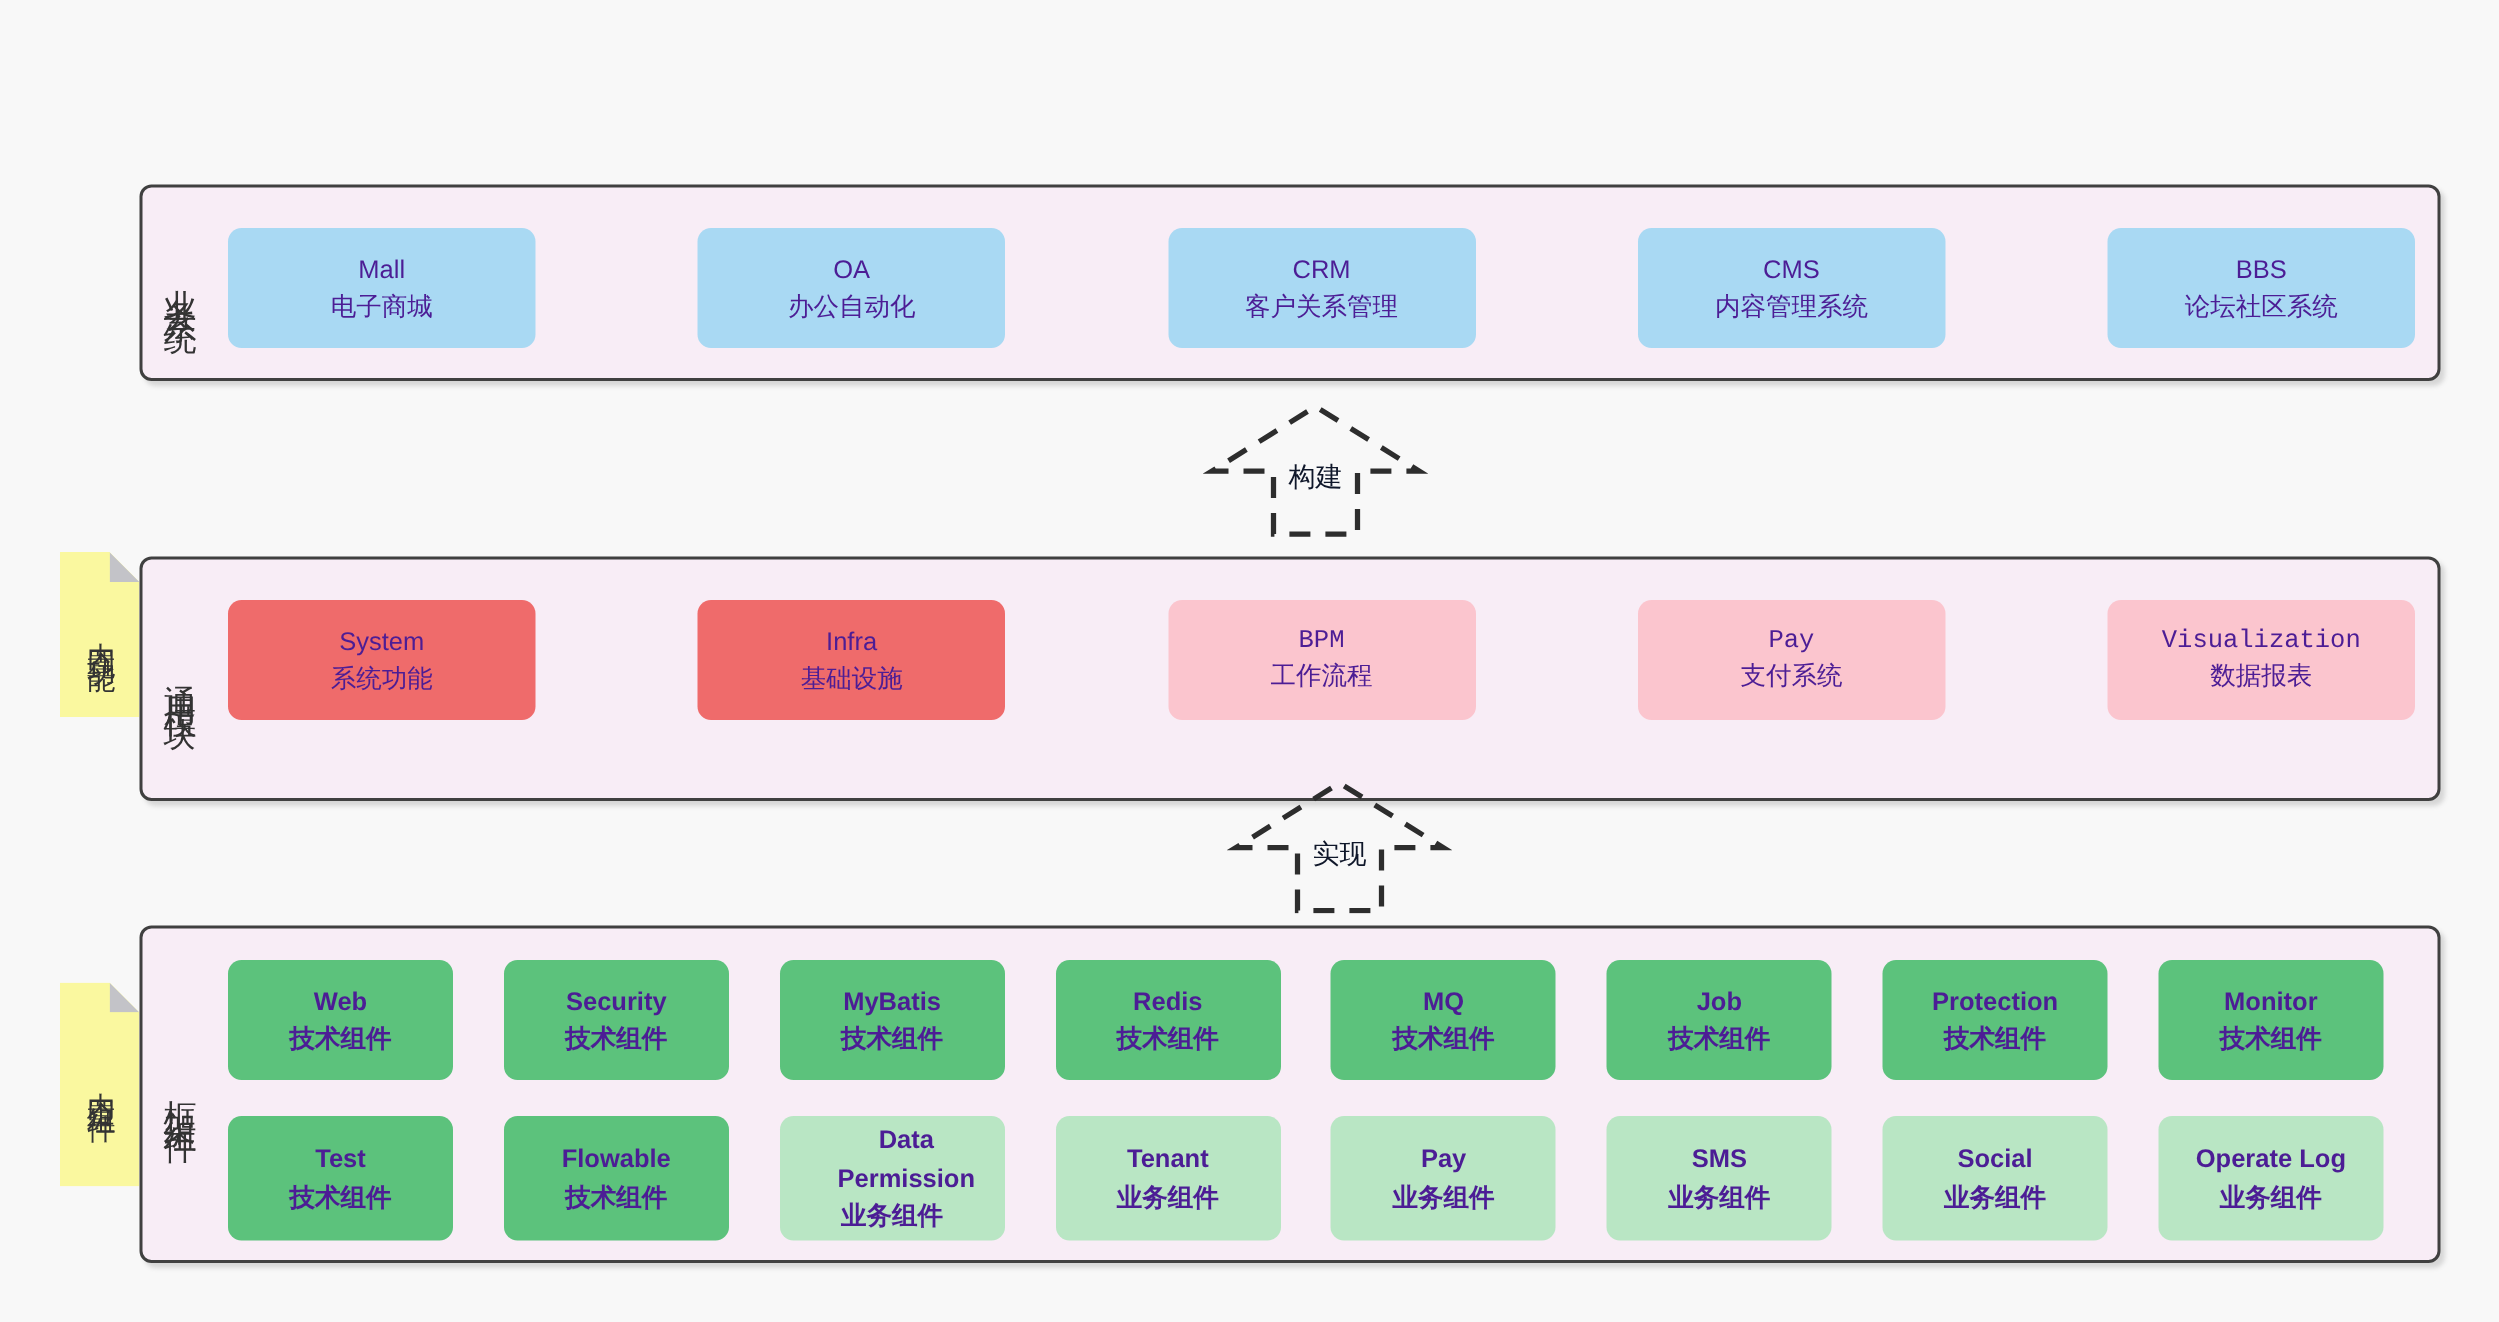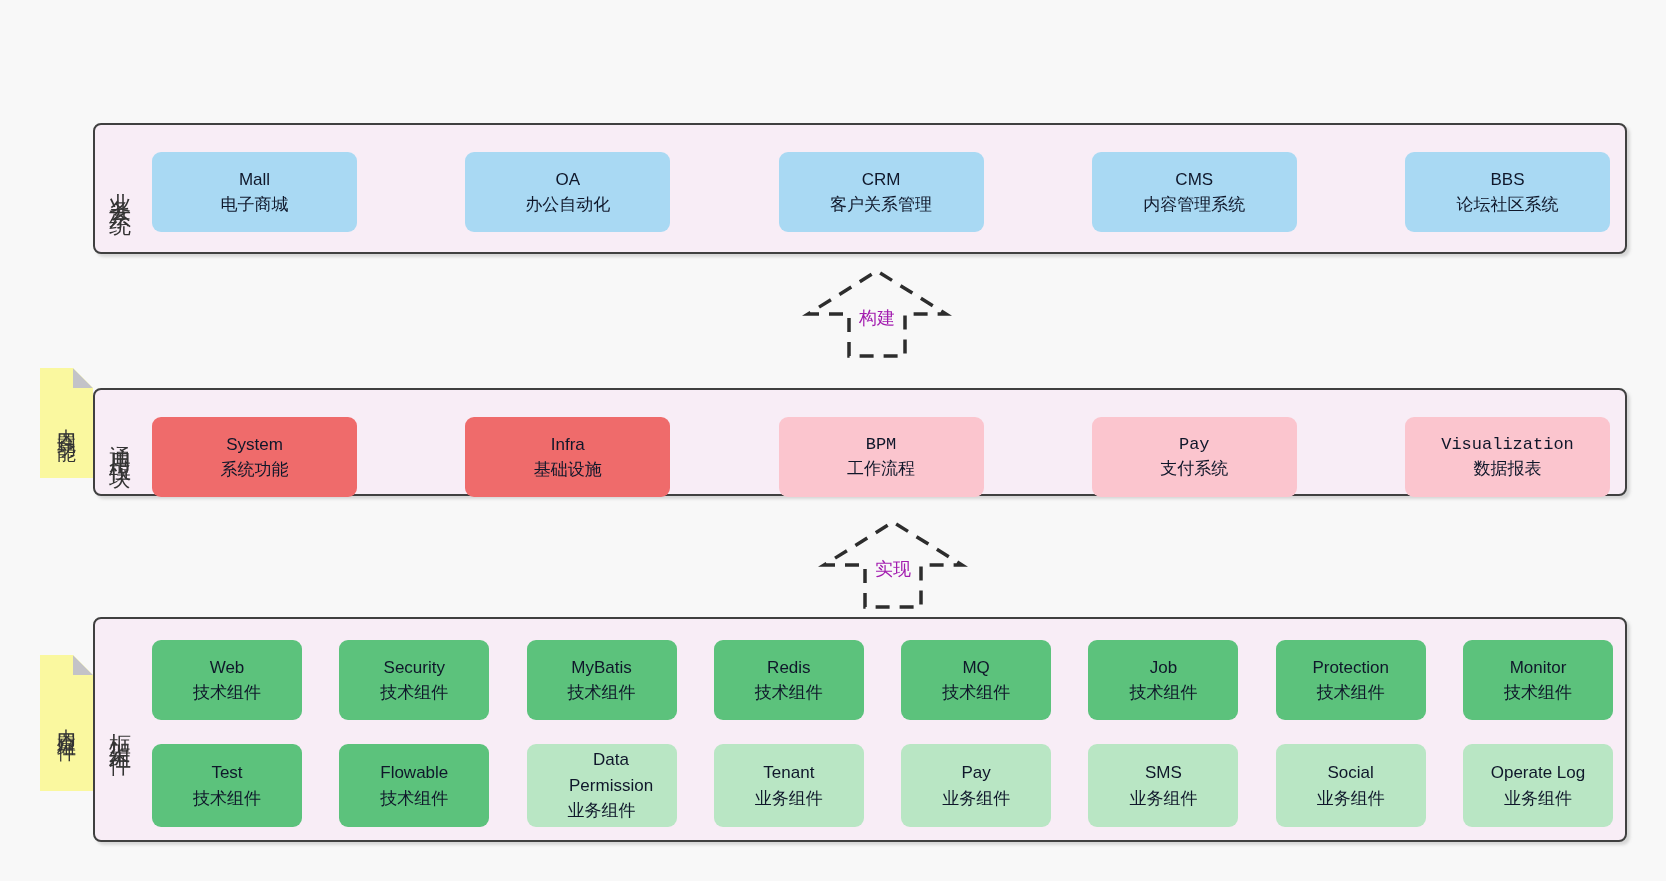--- a/index.html
+++ b/index.html
@@ -8,37 +8,37 @@
     background:#f8f8f8;color:#333;
     font-family:"Liberation Sans","DejaVu Sans",sans-serif;
   }
   
   .layer{
     position:absolute;left:93px;width:1534px;box-sizing:border-box;
     background:#f8edf6;border:2px solid #404040;border-radius:8px;
     box-shadow:3px 3px 3px rgba(120,120,120,0.25);
   }
   #layer-business{top:123px;height:131px;}
-  #layer-modules{top:388px;height:108px;}
+  #layer-modules{top:371px;height:163px;}
   #layer-framework{top:617px;height:225px;}
   .layer-label{
     position:absolute;left:10px;top:50%;transform:translateY(-50%);
     writing-mode:vertical-rl;text-orientation:upright;
     font-size:22px;letter-spacing:7px;color:#333;white-space:nowrap;
   }
   
   .row{position:absolute;display:flex;justify-content:space-between;}
   .row.six{left:57px;right:15px;top:27px;}
-  .row.eight{left:57px;right:12px;}
+  .row.eight{left:57px;right:36px;font-weight:bold;}
   #fw-row1{top:21px;}
   #fw-row2{top:125px;align-items:flex-end;}
   .box{
     box-sizing:border-box;border-radius:9px;
     display:flex;flex-direction:column;align-items:center;justify-content:center;
-    text-align:center;font-size:17px;line-height:1.5;color:#0f172a;
+    text-align:center;font-size:17px;line-height:1.5;color:#4c1d95;
   }
   .box.wide{width:205px;height:80px;}
   .box.narrow{width:150px;height:80px;}
   #fw-row2 .box.narrow{height:83px;}
   .blue{background:#a9d9f3;}
   .red{background:#ef6b6b;}
   .pink{background:#fbc5ce;font-family:Liberation Mono, monospace;}
   .green{background:#5cc27c;}
   .lightgreen{background:#b9e6c4;}
   .wrap2{max-width:100px;margin-left:19px;}
@@ -58,21 +58,21 @@
     writing-mode:vertical-rl;text-orientation:upright;
     font-size:19px;letter-spacing:5px;color:#333;
   }
   
   .arrow{position:absolute;}
   #arrow-build{left:802px;top:266px;width:150px;height:92px;}
   #arrow-implement{left:818px;top:517px;width:150px;height:92px;}
   .arrow svg{display:block;width:100%;height:100%;}
   .arrow-label{
     position:absolute;left:50%;top:52px;transform:translate(-50%,-50%);
-    background:#f8f8f8;padding:2px 5px;font-size:18px;color:#a21caf;white-space:nowrap;
+    background:#f8f8f8;padding:2px 5px;font-size:18px;color:#0f172a;white-space:nowrap;
   }
 </style>
 </head>
 <body>
 
 <div class="layer" id="layer-business">
   <div class="layer-label">业务系统</div>
   <div class="row six">
     <div class="box wide blue">
       <div>Mall</div>

